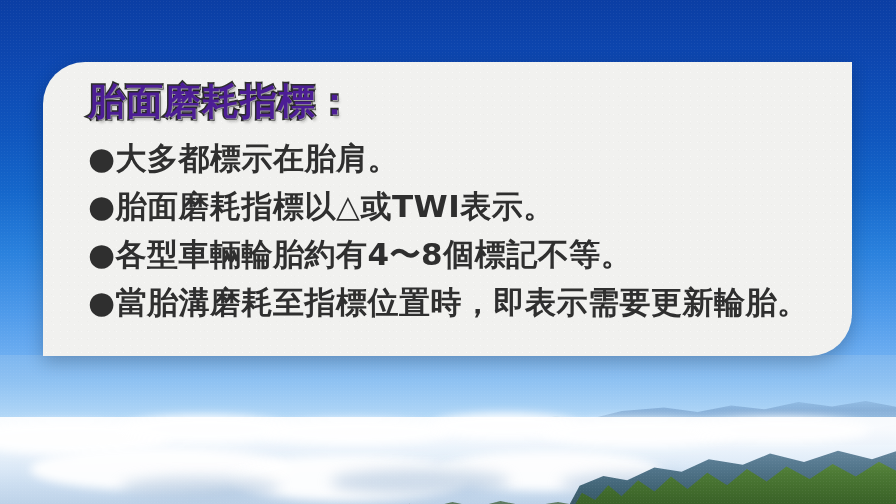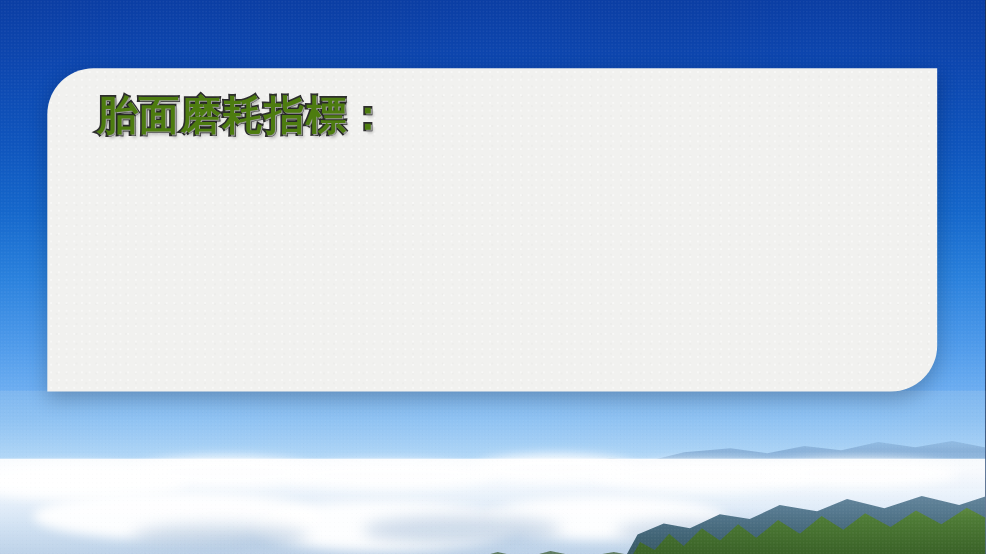--- a/index.html
+++ b/index.html
@@ -177,26 +177,26 @@
     background-size: 7px 7px, 9px 9px;
     background-position: 0 0, 4px 3px;
     pointer-events: none;
   }
   .card-inner {
     position: relative;
     padding: 22px 24px 0 45px;
   }
 
   .title {
-    font-family: Liberation Sans, sans-serif;
+    font-family: Liberation Mono, monospace;
     font-size: 37px;
     font-weight: 700;
     line-height: 1.12;
     letter-spacing: 1px;
-    color: #4d7c0f;
+    color: #4c1d95;
     -webkit-text-stroke: 3px #2e2e2e;
     paint-order: stroke fill;
     text-shadow:
        1px 1px 0 rgba(255,255,255,.55),
        2px 3px 3px rgba(0,0,0,.25);
     margin: 0 0 10px 0;
     white-space: nowrap;
   }
 
   .bullets {
@@ -249,17 +249,23 @@
   </div>
 
   <div class="bg-noise"></div>
 
   <div class="card">
     <div class="card-texture"></div>
     <div class="card-inner">
 
       <h1 class="title">胎面磨耗指標：</h1>
 
+      <ul class="bullets">
+        <li class="bullet-line">●大多都標示在胎肩。</li>
+        <li class="bullet-line">●胎面磨耗指標以△或TWI表示。</li>
+        <li class="bullet-line">●各型車輛輪胎約有4〜8個標記不等。</li>
+        <li class="bullet-line">●當胎溝磨耗至指標位置時，即表示需要更新輪胎。</li>
+      </ul>
 
     </div>
   </div>
 
 </div>
 
 </body></html>

